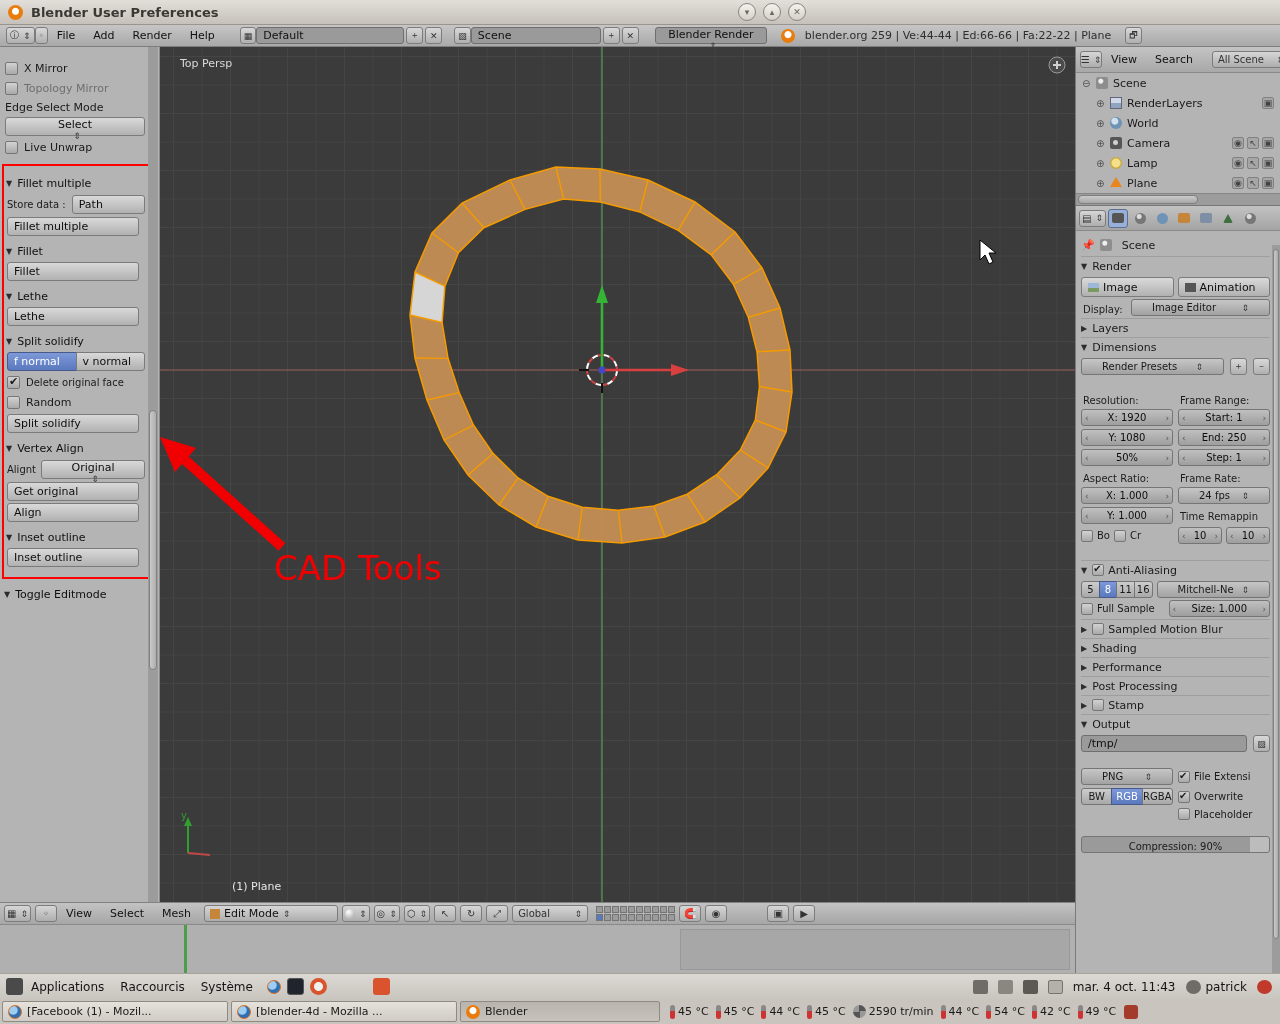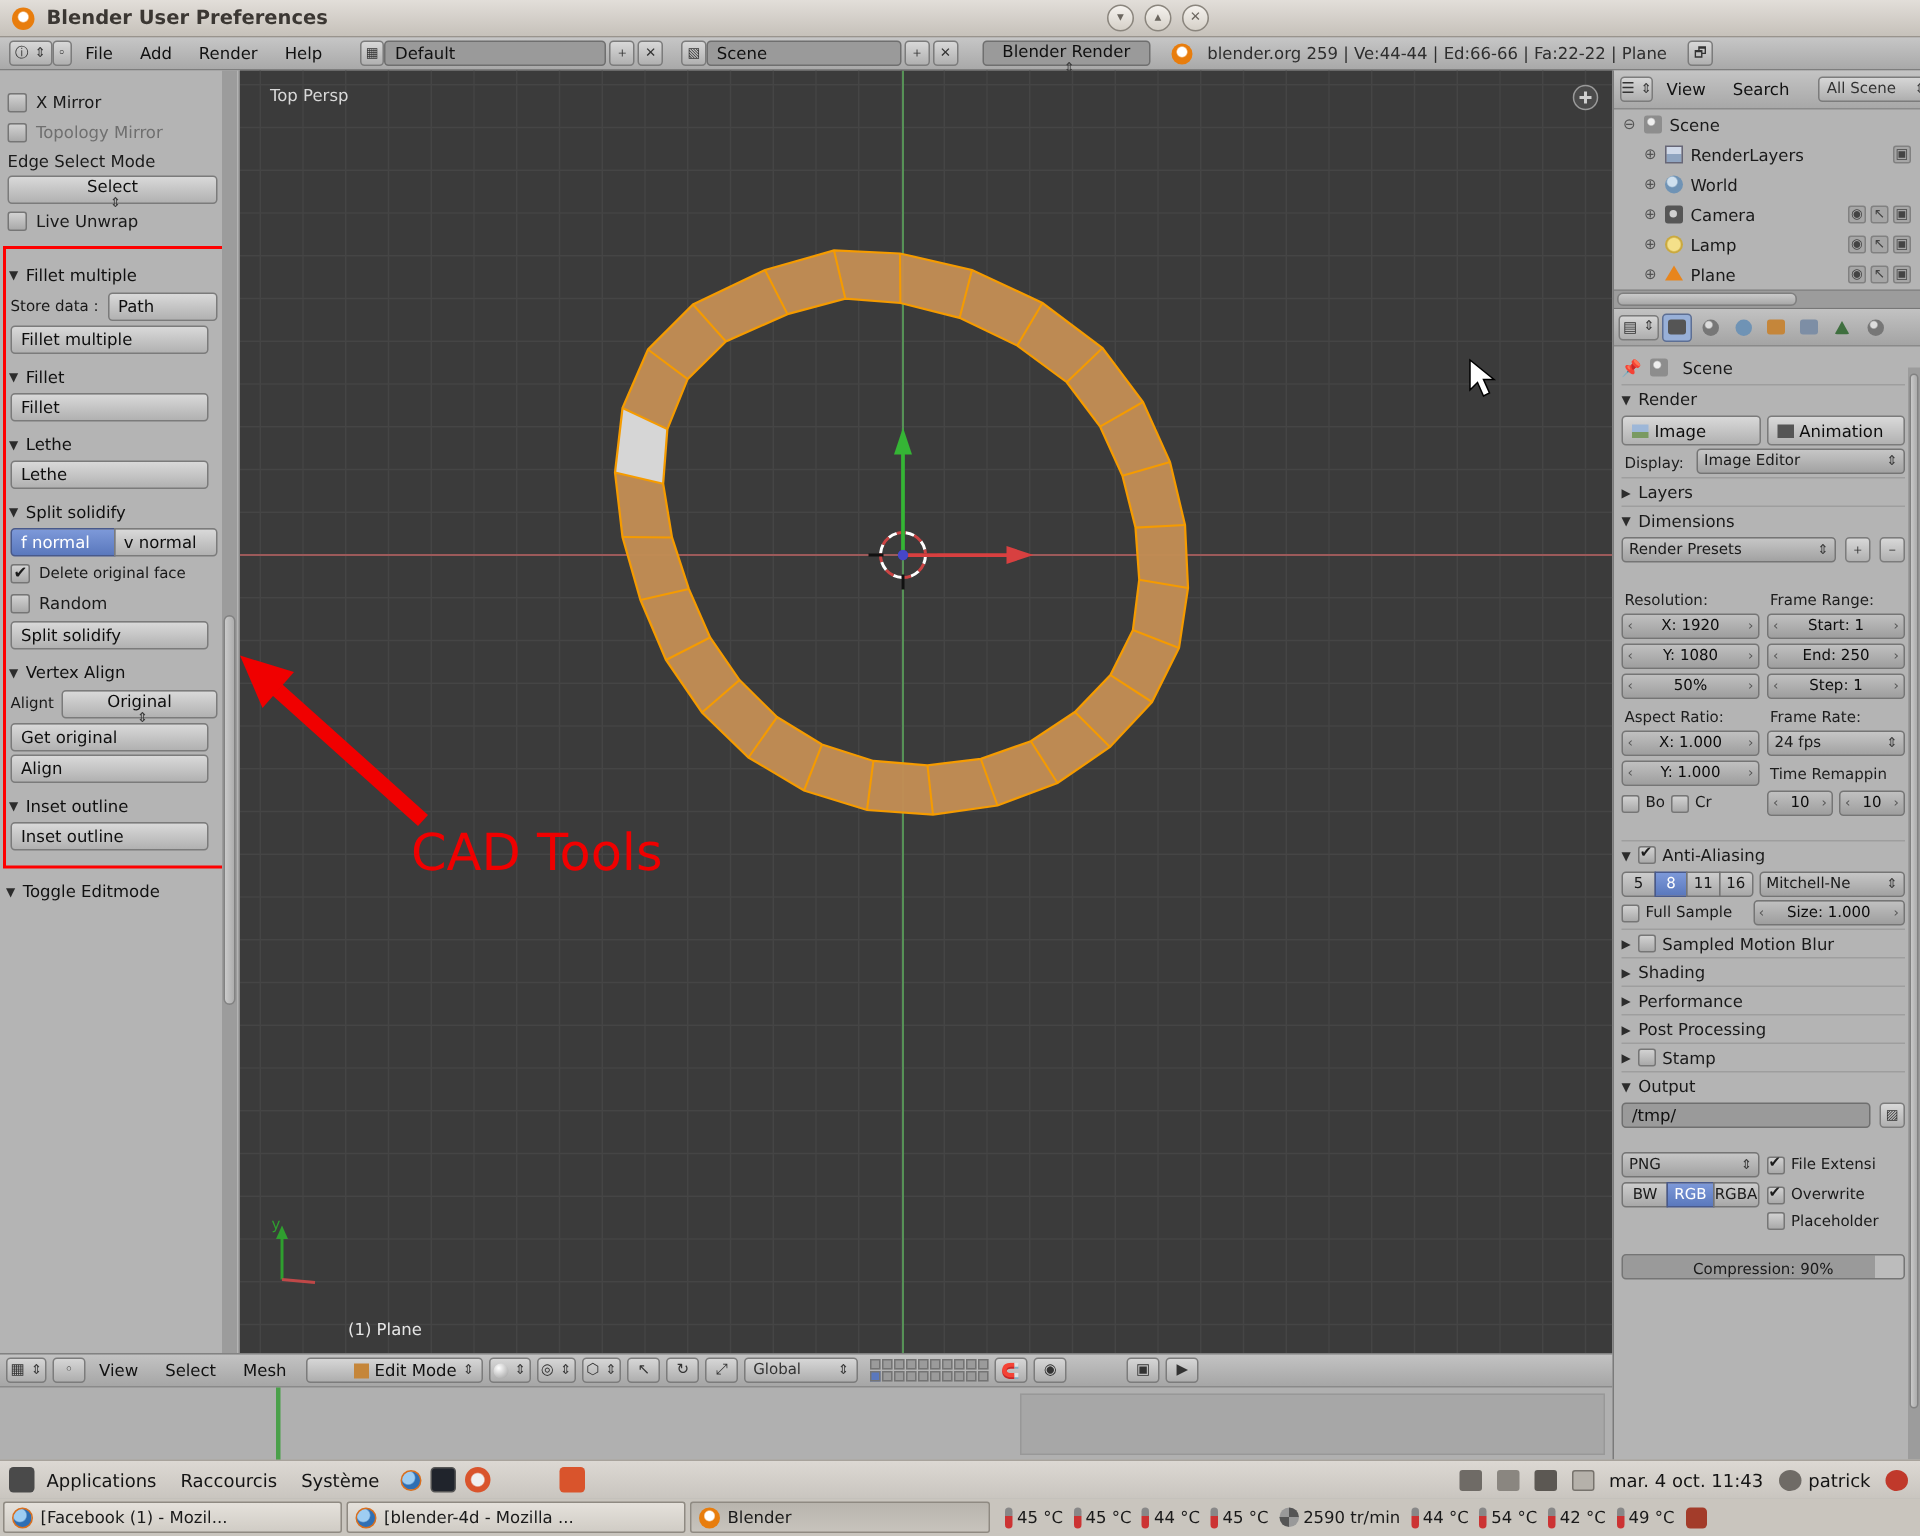--- a/index.html
+++ b/index.html
@@ -119,21 +119,21 @@
   .p-row{display:flex;align-items:center;gap:4px;margin:2px 0;}
   .grid2{display:grid;grid-template-columns:1fr 1fr;column-gap:5px;row-gap:3px;margin:16px 0;}
   .plabel{font-size:10px;color:#1d1d1d;padding-left:2px;height:15px;display:flex;align-items:flex-end;}
   .num{height:17px;background:linear-gradient(#c0c0c0,#9e9e9e);border:1px solid #757575;
     border-radius:3px;display:flex;align-items:center;justify-content:center;font-size:10px;
     color:#0d0d0d;position:relative;padding:0 8px;}
   .num::before{content:"‹";position:absolute;left:3px;color:#555;font-size:9px;}
   .num::after{content:"›";position:absolute;right:3px;color:#555;font-size:9px;}
   .pdrop{height:17px;background:linear-gradient(#c6c6c6,#a2a2a2);border:1px solid #757575;
     border-radius:3px;display:flex;align-items:center;justify-content:space-between;
-    font-size:10px;padding:0 4px;flex:1;}
+    font-size:10px;padding:0 20px;flex:1;}
   .seg{display:flex;flex:1;}
   .seg>div{flex:1;height:17px;border:1px solid #757575;margin-left:-1px;font-size:10px;
     background:linear-gradient(#cdcdcd,#a8a8a8);display:flex;align-items:center;justify-content:center;}
   .seg>div:first-child{border-radius:3px 0 0 3px;margin-left:0;}
   .seg>div:last-child{border-radius:0 3px 3px 0;}
   .chk2{width:12px;height:12px;background:linear-gradient(#d2d2d2,#a9a9a9);border:1px solid #767676;
     border-radius:2px;position:relative;flex:none;margin-right:4px;}
   .chk2.on::after{content:"✔";position:absolute;left:0px;top:-2px;font-size:10px;color:#1c1c1c;}
   .cklabel{font-size:10px;display:flex;align-items:center;}
   .slider{height:17px;border:1px solid #757575;border-radius:3px;font-size:10px;
@@ -457,21 +457,21 @@
   </g>
 </svg>
 </div>
 
 <div id="vheader">
   <span class="vh-ic">▦<span class="updn">⇕</span></span>
   <span class="vh-ic">◦</span>
   <span class="hmenu">View</span>
   <span class="hmenu">Select</span>
   <span class="hmenu">Mesh</span>
-  <span class="vh-ic" style="width:118px;justify-content:flex-end;padding:0 5px">
+  <span class="vh-ic" style="width:134px;justify-content:flex-start;padding:0 5px">
     <span style="display:flex;align-items:center;gap:4px;font-size:11px;color:#111">
       <span style="width:10px;height:10px;background:#c5863a;display:inline-block"></span>
       <span>Edit Mode</span>
       </span>
       <span class="updn">⇕</span>
     </span>
   <span class="vh-ic">
     <span style="width:10px;height:10px;border-radius:50%;background:radial-gradient(circle at 35% 30%,#fff,#999)"></span>
       <span class="updn">⇕</span>
     </span>

